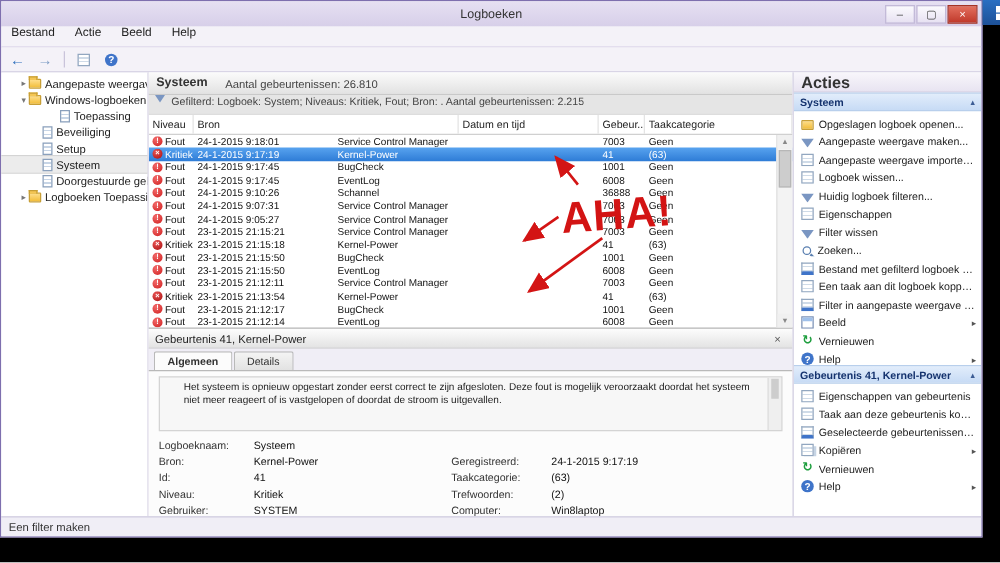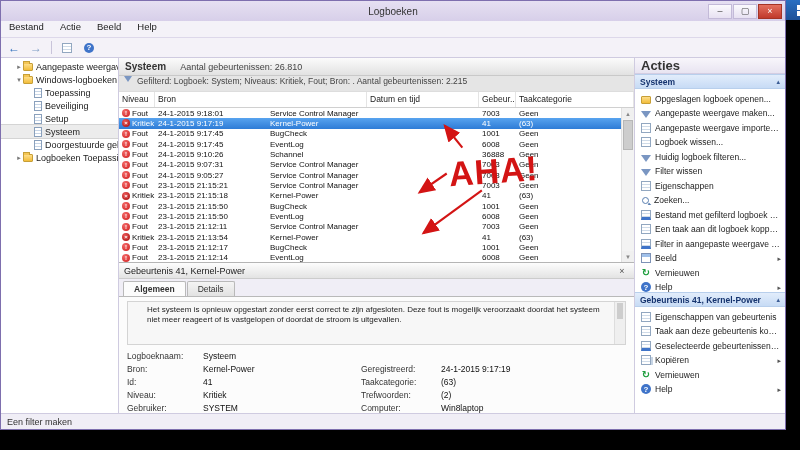--- a/index.html
+++ b/index.html
@@ -153,21 +153,21 @@
           <div class="tree-item" style="padding-left: 14px;">
             <span class="expander">▸</span>
             <span class="t-ic t-folder"></span>
             <span class="t-label">Aangepaste weergaven</span>
           </div>
           <div class="tree-item" style="padding-left: 14px;">
             <span class="expander">▾</span>
             <span class="t-ic t-folder"></span>
             <span class="t-label">Windows-logboeken</span>
           </div>
-          <div class="tree-item" style="padding-left: 25px;">
+          <div class="tree-item" style="padding-left: 39px;">
             <span class="expander"></span>
             <span class="t-ic t-log"></span>
             <span class="t-label">Toepassing</span>
           </div>
           <div class="tree-item" style="padding-left: 25px; text-align: center;">
             <span class="expander"></span>
             <span class="t-ic t-log"></span>
             <span class="t-label">Beveiliging</span>
           </div>
           <div class="tree-item" style="padding-left: 25px;">
@@ -448,26 +448,26 @@
               </div>
               <div class="a-item">
                 <span class="ic ic-clear"></span>
                 <span class="a-lab">Logboek wissen...</span>
               </div>
               <div class="a-item">
                 <span class="ic ic-filter"></span>
                 <span class="a-lab">Huidig logboek filteren...</span>
               </div>
               <div class="a-item">
+                <span class="ic ic-props"></span>
+                <span class="a-lab">Eigenschappen</span>
+              </div>
+              <div class="a-item">
                 <span class="ic ic-filter"></span>
                 <span class="a-lab">Filter wissen</span>
-              </div>
-              <div class="a-item">
-                <span class="ic ic-props"></span>
-                <span class="a-lab">Eigenschappen</span>
               </div>
               <div class="a-item">
                 <span class="ic ic-find"></span>
                 <span class="a-lab">Zoeken...</span>
               </div>
               <div class="a-item">
                 <span class="ic ic-save"></span>
                 <span class="a-lab">Bestand met gefilterd logboek opsl...</span>
               </div>
               <div class="a-item">

